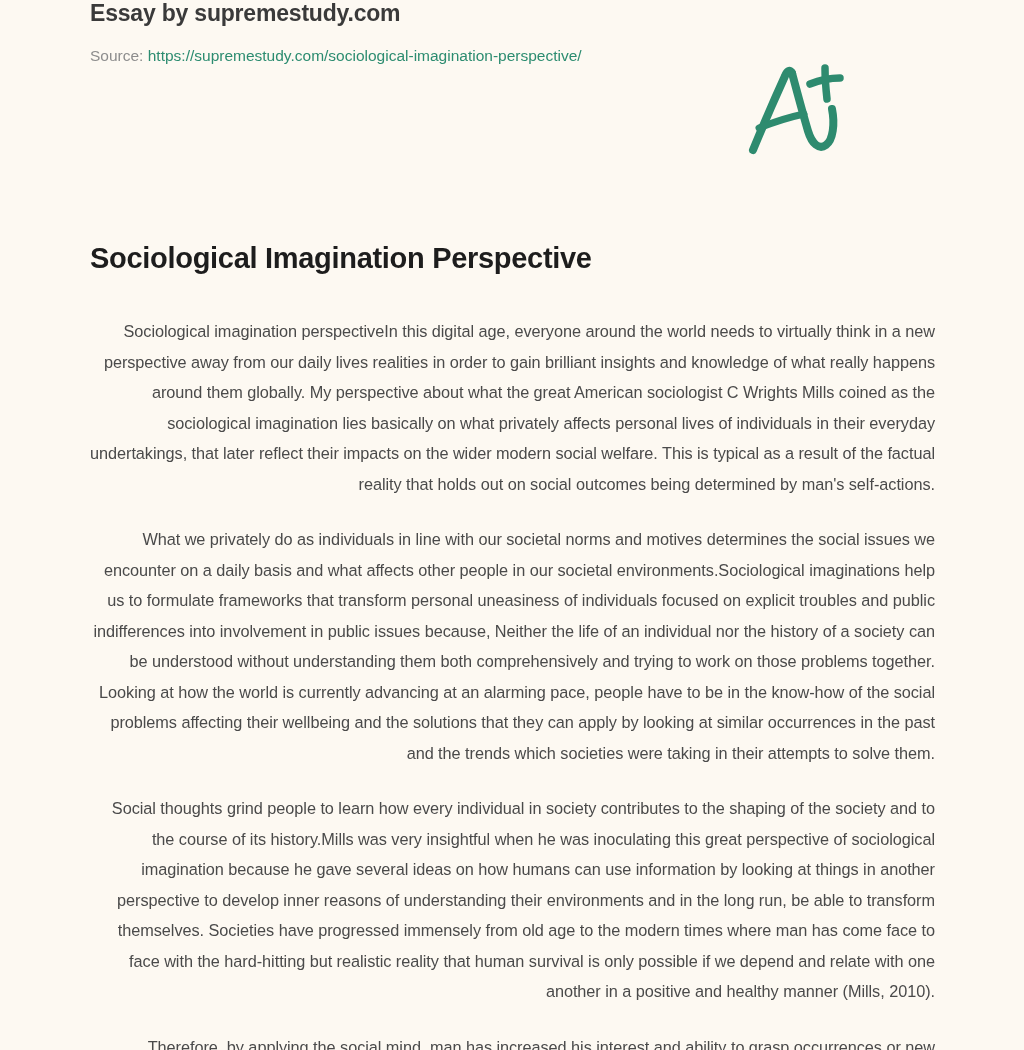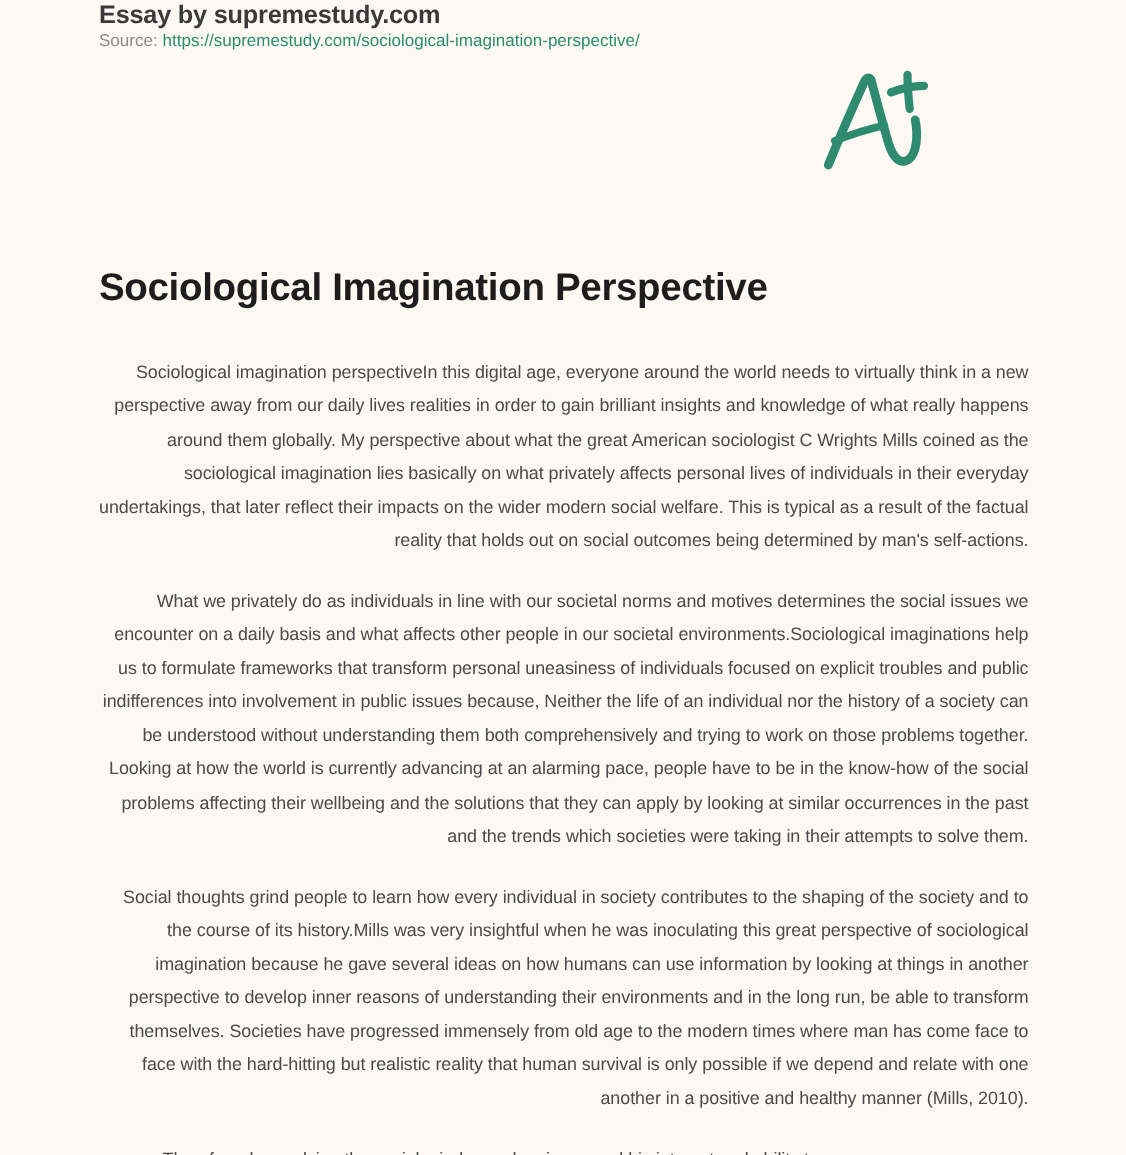--- a/index.html
+++ b/index.html
@@ -35,21 +35,21 @@
   .brand-line {
     font-size: 23px;
     font-weight: bold;
     color: #3a3a3a;
     letter-spacing: -0.2px;
     line-height: 1.2;
     margin: 0;
   }
 
   .source-line {
-    margin-top: 0;
+    margin-top: 18px;
     font-size: 15.5px;
     color: #8d8d8d;
     line-height: 1.3;
     white-space: nowrap;
   }
 
   .source-label {
     color: #8d8d8d;
   }
 
@@ -69,21 +69,21 @@
   .logo svg {
     display: block;
     width: 120px;
     height: 120px;
   }
 
   
   .doc-title {
     margin: 0;
     padding-top: 100px;
-    font-size: 35px;
+    font-size: 29px;
     font-weight: bold;
     color: #1d1d1d;
     letter-spacing: -0.3px;
     line-height: 1.25;
   }
 
   
   .article {
     margin-top: 40px;
     width: 845px;

